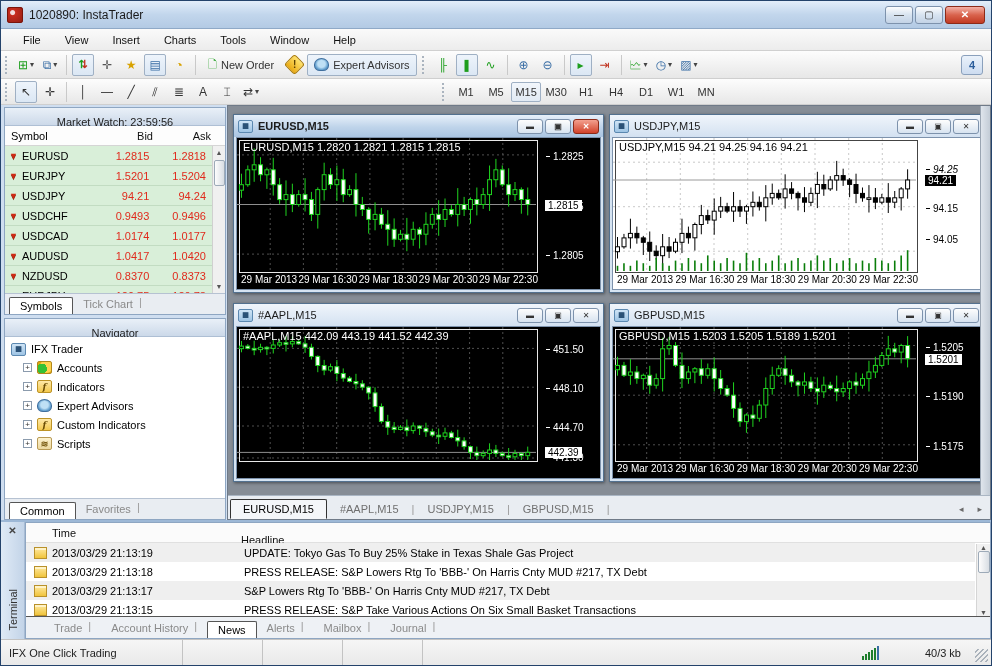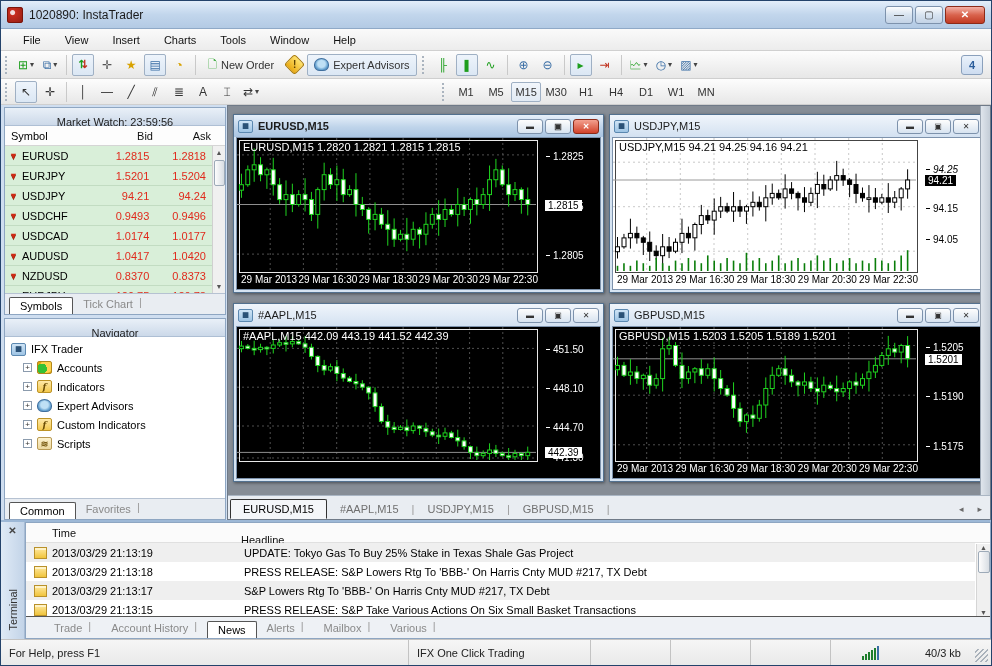--- a/index.html
+++ b/index.html
@@ -1073,29 +1073,28 @@
         <span class="ptab active">News</span>
         <span class="ptab">
             <span>Alerts</span>
             <span class="ptab-sep">|</span>
           </span>
         <span class="ptab">
             <span>Mailbox</span>
             <span class="ptab-sep">|</span>
           </span>
         <span class="ptab">
-            <span>Various</span>
+            <span>Journal</span>
             <span class="ptab-sep">|</span>
           </span>
       </div>
     </div>
   </div>
 
   <div class="statusbar">
-    <span class="sb-seg sb-help">For Help, press F1</span>
     <span class="sb-seg sb-mode">IFX One Click Trading</span>
     <span class="sb-seg sb-e1"></span>
     <span class="sb-seg sb-e2"></span>
     <span class="sb-seg sb-e3"></span>
     <span class="sb-net">
         <i style="height:4px"></i>
         <i style="height:6px"></i>
         <i style="height:8px"></i>
         <i style="height:10px"></i>
         <i style="height:12px"></i>

